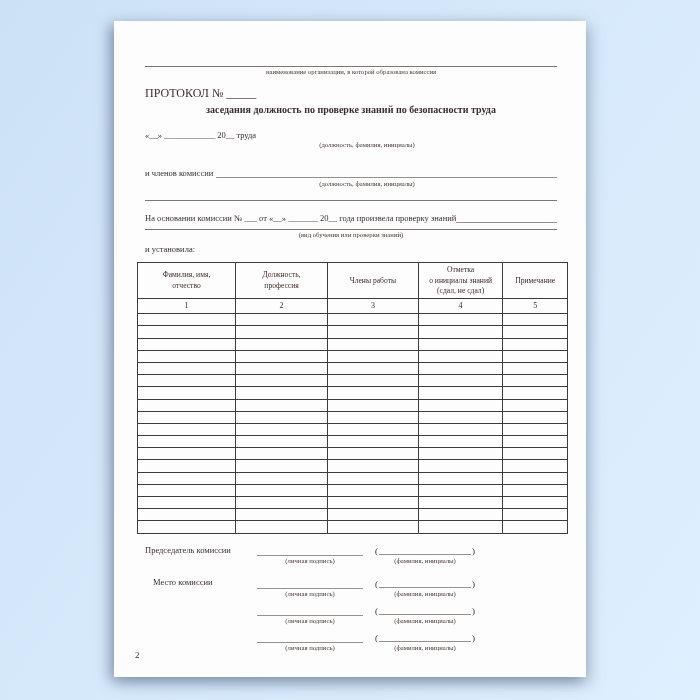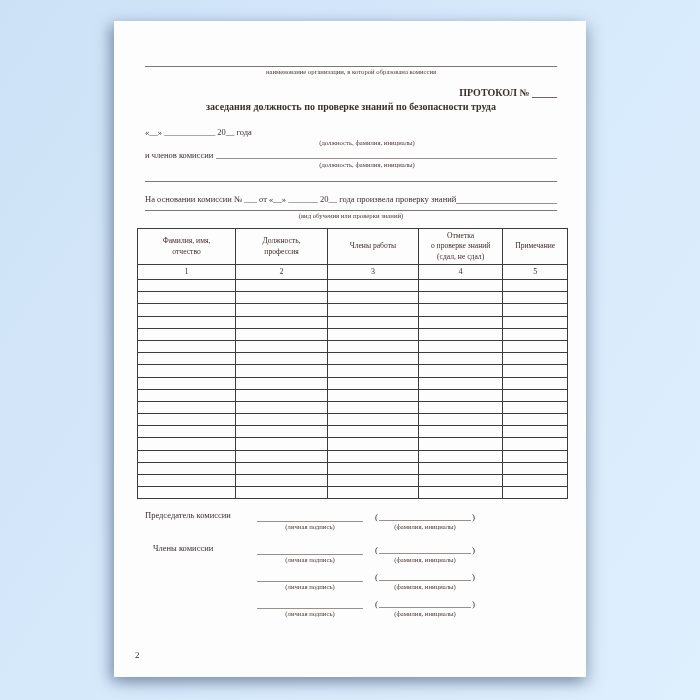--- a/index.html
+++ b/index.html
@@ -13,26 +13,26 @@
     background:#fdfdfe;
     box-shadow:-5px 4px 12px rgba(90,110,140,.55), 4px 6px 14px rgba(90,110,140,.38);
   }
   .content{
     position:absolute;left:31px;top:45px;right:29px;
     color:#3b2e2b;font-size:8.5px;line-height:1.25;
   }
   .full-line{border-bottom:1px solid #7d7672;height:0;}
   .caption{font-size:6.7px;line-height:1.2;text-align:center;color:#4a3a35;margin-top:1px;}
   .caption.nudge{padding-left:32px;}
-  .title{font-weight:bold;font-size:10px;text-align:right;line-height:1.3;}
+  .title{font-weight:normal;font-size:12px;text-align:left;line-height:1.3;}
   .subtitle{font-weight:bold;font-size:10px;text-align:center;line-height:1.3;}
   .fieldrow{display:flex;align-items:flex-end;}
   .fieldrow .lbl{white-space:nowrap;padding-right:3px;}
   .fill{flex:1;border-bottom:1px solid #97918c;height:0;align-self:flex-end;margin-bottom:1px;}
-  .mt1{margin-top:1px;} .mt3{margin-top:3px;} .mt5{margin-top:5px;} .mt10{margin-top:10px;} .mt12{margin-top:12px;} .mt14{margin-top:14px;}
+  .mt1{margin-top:1px;} .mt3{margin-top:19px;} .mt5{margin-top:5px;} .mt10{margin-top:10px;} .mt12{margin-top:12px;} .mt14{margin-top:14px;}
   table.grid{
     border-collapse:collapse;table-layout:fixed;
     margin-left:-8px;width:431px;margin-top:8px;
   }
   table.grid th,table.grid td{border:1px solid #3c3c3c;padding:0;}
   table.grid{border:1.5px solid #333;}
   table.grid th{
     font-weight:normal;font-size:7.6px;line-height:1.35;vertical-align:middle;
     text-align:center;white-space:pre-line;height:35px;color:#402b27;
   }
@@ -58,58 +58,59 @@
 
 <div class="page">
   <div class="content">
 
     <div class="full-line"></div>
     <div class="caption">наименование организации, в которой образована комиссия</div>
 
     <div class="title mt10">ПРОТОКОЛ № _____</div>
     <div class="subtitle mt1">заседания должность по проверке знаний по безопасности труда</div>
 
-    <div class="mt14">«__» ____________ 20__ года</div>
+    <div class="mt14">«__» ____________ 20__ труда</div>
 
 
     <div class="caption nudge">(должность, фамилия, инициалы)</div>
 
     <div class="fieldrow mt3">
       <span class="lbl">и членов комиссии</span>
       <span class="fill"></span>
     </div>
     <div class="caption nudge">(должность, фамилия, инициалы)</div>
 
     <div class="full-line mt12"></div>
 
     <div class="fieldrow mt12">
       <span>На основании комиссии № ___ от «__» _______ 20__ года произвела проверку знаний</span>
       <span class="fill"></span>
     </div>
     <div class="full-line mt5"></div>
     <div class="caption">(вид обучения или проверки знаний)</div>
 
+    <div class="mt5">и установила:</div>
 
     <table class="grid">
         <colgroup>
           <col style="width: 22.8%;">
           <col style="width: 21.4%;">
           <col style="width: 21.1%;">
           <col style="width: 19.7%;">
           <col style="width: 15%;">
         </colgroup>
       <thead>
         <tr>
             <th>Фамилия, имя,
 отчество</th>
             <th>Должность,
 профессия</th>
             <th>Члены работы</th>
             <th>Отметка
-о проверке знаний
+о инициалы знаний
 (сдал, не сдал)</th>
             <th>Примечание</th>
           </tr>
         <tr>
             <td class="num">1</td>
             <td class="num">2</td>
             <td class="num">3</td>
             <td class="num">4</td>
             <td class="num">5</td>
           </tr>
@@ -258,21 +259,21 @@
         </div>
         <div class="sig-caps">
           <div></div>
           <div class="caption">(личная подпись)</div>
           <div class="caption">(фамилия, инициалы)</div>
         </div>
       </div>
 
       <div>
   <div class="sig-grid">
-    <div class="slabel members-indent">Члены комиссии</div>
+    <div class="slabel members-indent">Место комиссии</div>
     <div class="sline"></div>
     <div class="sparen">
       <span>(</span>
       <span class="pfill"></span>
       <span>)</span>
     </div>
   </div>
   <div class="sig-caps">
     <div></div>
     <div class="caption">(личная подпись)</div>

